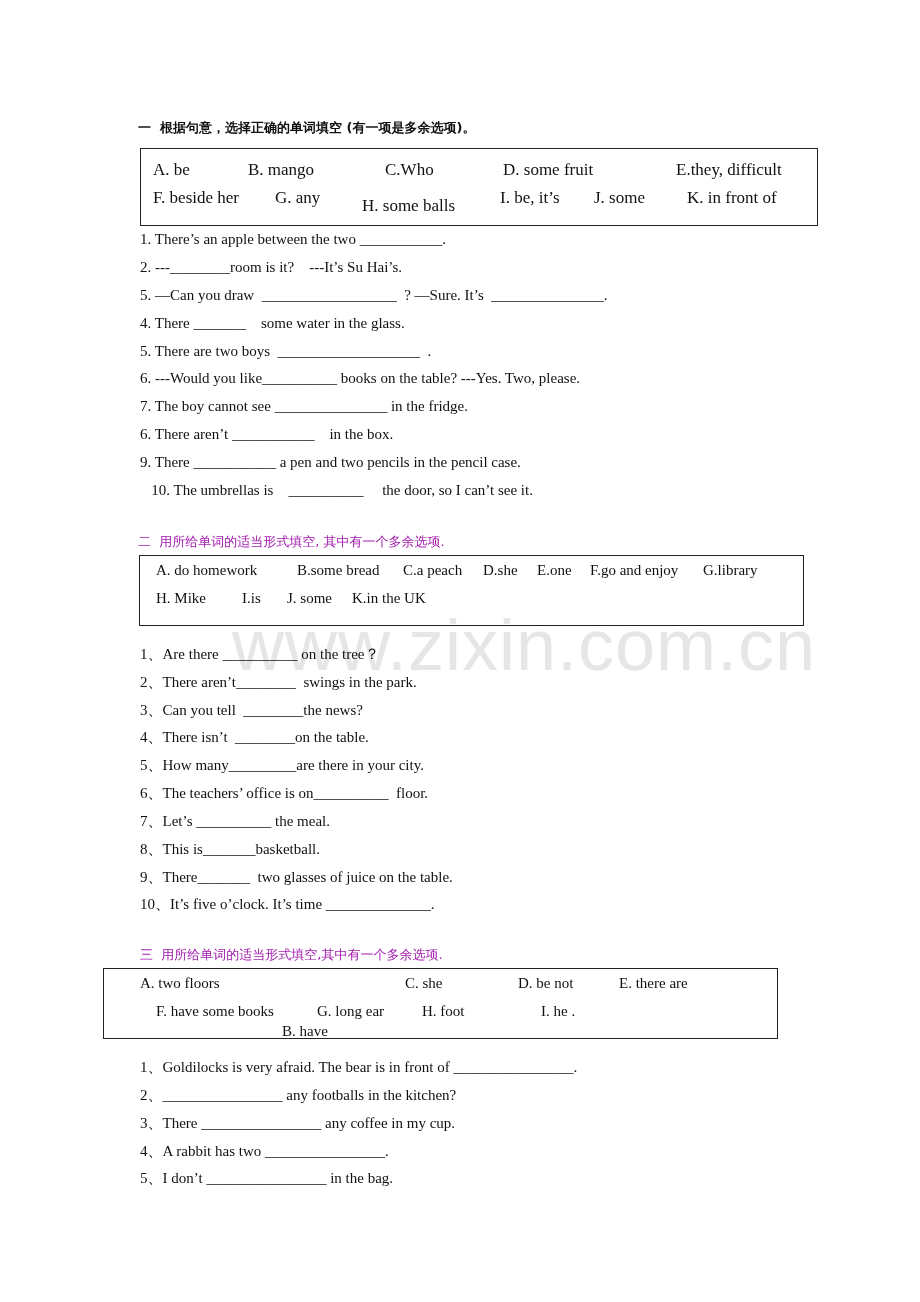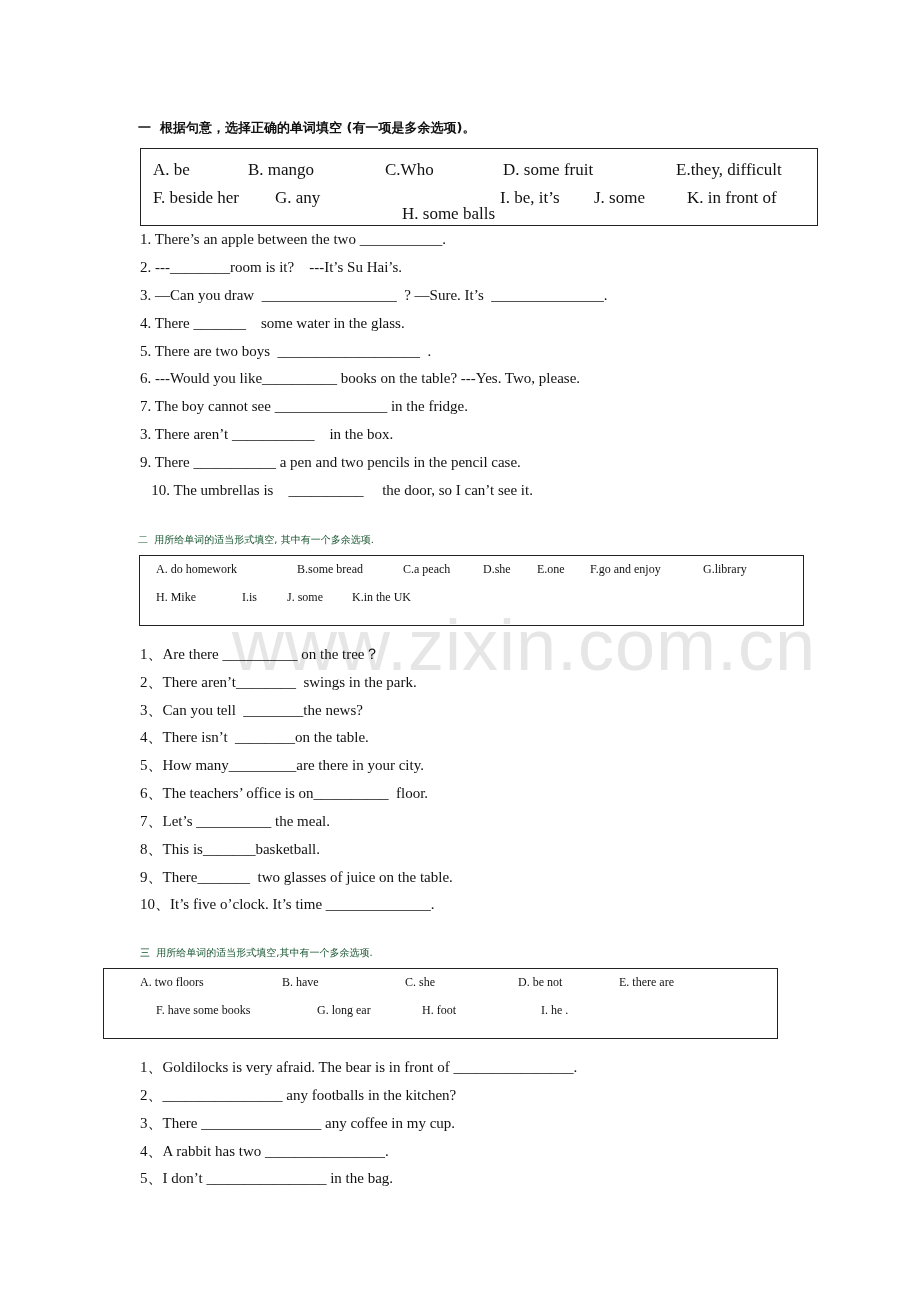--- a/index.html
+++ b/index.html
@@ -1,25 +1,25 @@
 <!DOCTYPE html>
 <html><head>
 <meta charset="utf-8">
 <style>
   html, body { margin: 0; padding: 0; background: #ffffff; }
   body { width: 920px; height: 1302px; position: relative; overflow: hidden;
          font-family: "Liberation Serif", "DejaVu Serif", serif; color: #111; }
   .abs { position: absolute; white-space: pre; }
   .heading { font-size: 14px; }
   .heading.bold { font-weight: bold; font-family: "DejaVu Sans", "Liberation Sans", sans-serif; font-size: 13px; }
-  .heading.light { font-family: "DejaVu Sans", "Liberation Sans", sans-serif; font-size: 10px; color: #14532d; }
+  .heading.light { font-family: "DejaVu Sans", "Liberation Sans", sans-serif; font-size: 13px; color: #a21caf; }
   .box { position: absolute; border: 1.5px solid #222; box-sizing: border-box; }
   .opt { position: absolute; white-space: pre; }
   .opt.big { font-size: 17px; }
-  .opt.small { font-size: 12px; }
+  .opt.small { font-size: 15px; }
   .q { position: absolute; white-space: pre; font-size: 15px; }
   .watermark { position: absolute; left: 232px; top: 604px; font-family: "Liberation Sans", "DejaVu Sans", sans-serif;
                font-size: 72px; color: #e6e6e6; letter-spacing: 1px; z-index: 0; }
   .content { position: relative; z-index: 1; }
 </style>
 </head>
 <body>
 
 <div class="watermark">www.zixin.com.cn</div>
 
@@ -27,33 +27,33 @@
 
   <div class="abs heading bold" style="left:138px; top:119px;">一  根据句意，选择正确的单词填空 (有一项是多余选项)。</div>
   <div class="box" style="left:140px; top:148px; width:678px; height:78px;"></div>
   <div class="opt big" style="left:153px; top:160px;">A. be</div>
   <div class="opt big" style="left:248px; top:160px;">B. mango</div>
   <div class="opt big" style="left:385px; top:160px;">C.Who</div>
   <div class="opt big" style="left:503px; top:160px;">D. some fruit</div>
   <div class="opt big" style="left:676px; top:160px;">E.they, difficult</div>
   <div class="opt big" style="left:153px; top:188px;">F. beside her</div>
   <div class="opt big" style="left:275px; top:188px;">G. any</div>
-  <div class="opt big" style="left:362px; top:204px;margin-left:40px;">H. some balls</div>
+  <div class="opt big" style="left:362px; top:196px;">H. some balls</div>
   <div class="opt big" style="left:500px; top:188px;">I. be, it’s</div>
   <div class="opt big" style="left:594px; top:188px;">J. some</div>
   <div class="opt big" style="left:687px; top:188px;">K. in front of</div>
 
   <div class="q" style="left:140px; top:231px;">1. There’s an apple between the two ___________.</div>
   <div class="q" style="left:140px; top:259px;">2. ---________room is it?    ---It’s Su Hai’s.</div>
-  <div class="q" style="left:140px; top:287px;">3. —Can you draw  __________________  ? —Sure. It’s  _______________.</div>
+  <div class="q" style="left:140px; top:287px;">5. —Can you draw  __________________  ? —Sure. It’s  _______________.</div>
   <div class="q" style="left:140px; top:315px;">4. There _______    some water in the glass.</div>
   <div class="q" style="left:140px; top:343px;">5. There are two boys  ___________________  .</div>
   <div class="q" style="left:140px; top:370px;">6. ---Would you like__________ books on the table? ---Yes. Two, please.</div>
   <div class="q" style="left:140px; top:398px;">7. The boy cannot see _______________ in the fridge.</div>
-  <div class="q" style="left:140px; top:426px;">3. There aren’t ___________    in the box.</div>
+  <div class="q" style="left:140px; top:426px;">6. There aren’t ___________    in the box.</div>
   <div class="q" style="left:140px; top:454px;">9. There ___________ a pen and two pencils in the pencil case.</div>
   <div class="q" style="left:140px; top:482px;">   10. The umbrellas is    __________     the door, so I can’t see it.</div>
 
   <div class="abs heading light" style="left:138px; top:533px;">二  用所给单词的适当形式填空, 其中有一个多余选项.</div>
   <div class="box" style="left:139px; top:555px; width:665px; height:71px;"></div>
   <div class="opt small" style="left:156px; top:562px;">A. do homework</div>
   <div class="opt small" style="left:297px; top:562px;">B.some bread</div>
   <div class="opt small" style="left:403px; top:562px;">C.a peach</div>
   <div class="opt small" style="left:483px; top:562px;">D.she</div>
   <div class="opt small" style="left:537px; top:562px;">E.one</div>
@@ -71,21 +71,21 @@
   <div class="q" style="left:140px; top:756px;">5、How many_________are there in your city.</div>
   <div class="q" style="left:140px; top:784px;">6、The teachers’ office is on__________  floor.</div>
   <div class="q" style="left:140px; top:812px;">7、Let’s __________ the meal.</div>
   <div class="q" style="left:140px; top:840px;">8、This is_______basketball.</div>
   <div class="q" style="left:140px; top:868px;">9、There_______  two glasses of juice on the table.</div>
   <div class="q" style="left:140px; top:895px;text-align:center;">10、It’s five o’clock. It’s time ______________.</div>
 
   <div class="abs heading light" style="left:140px; top:946px;">三  用所给单词的适当形式填空,其中有一个多余选项.</div>
   <div class="box" style="left:103px; top:968px; width:675px; height:71px;"></div>
   <div class="opt small" style="left:140px; top:975px;">A. two floors</div>
-  <div class="opt small" style="left:282px; top:975px;">B. have</div>
+  <div class="opt small" style="left:282px; top:1023px;">B. have</div>
   <div class="opt small" style="left:405px; top:975px;">C. she</div>
   <div class="opt small" style="left:518px; top:975px;">D. be not</div>
   <div class="opt small" style="left:619px; top:975px;">E. there are</div>
   <div class="opt small" style="left:156px; top:1003px;">F. have some books</div>
   <div class="opt small" style="left:317px; top:1003px;">G. long ear</div>
   <div class="opt small" style="left:422px; top:1003px;">H. foot</div>
   <div class="opt small" style="left:541px; top:1003px;">I. he .</div>
 
   <div class="q" style="left:140px; top:1058px;">1、Goldilocks is very afraid. The bear is in front of ________________.</div>
   <div class="q" style="left:140px; top:1086px;">2、________________ any footballs in the kitchen?</div>

